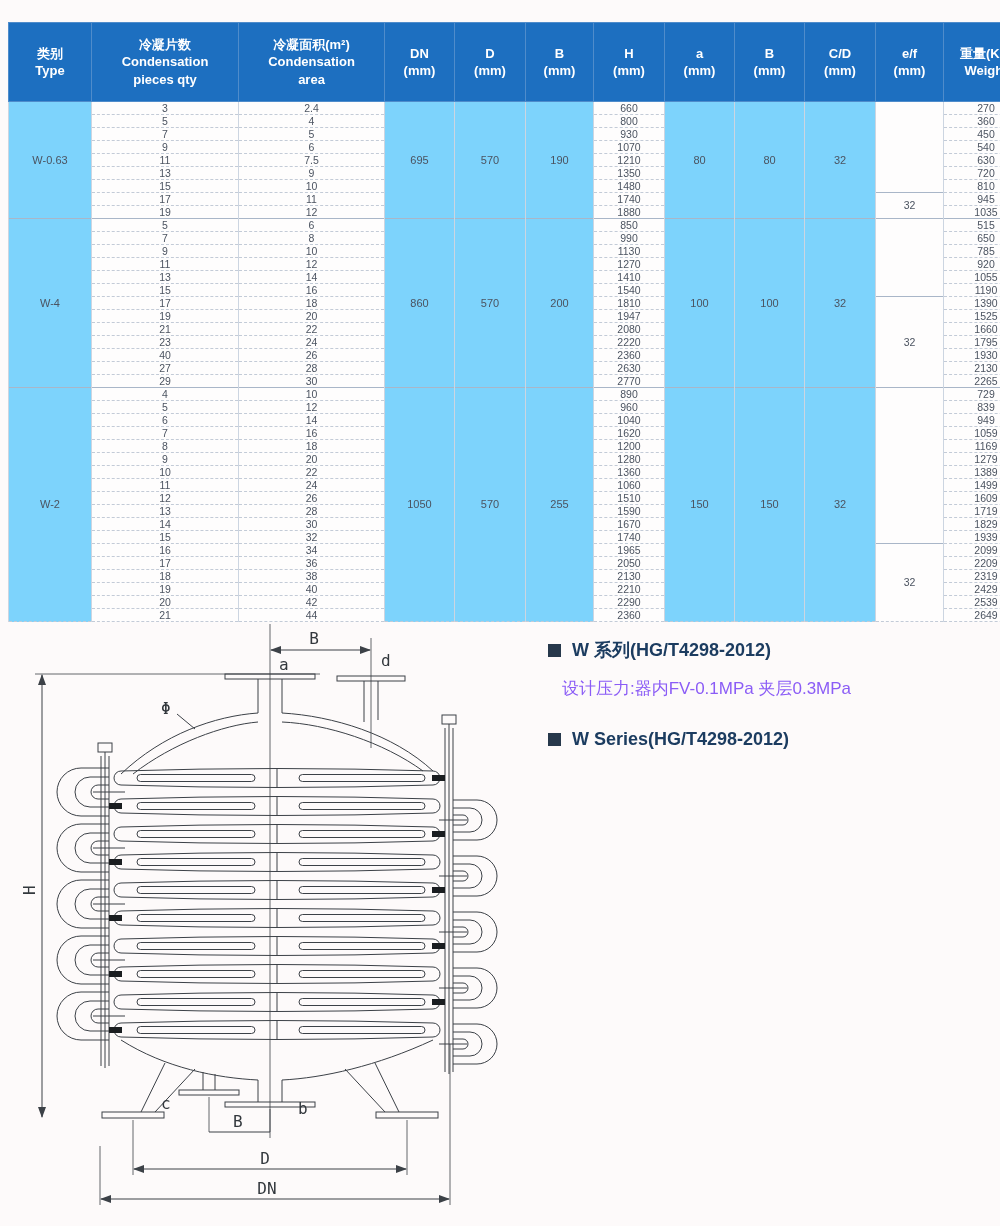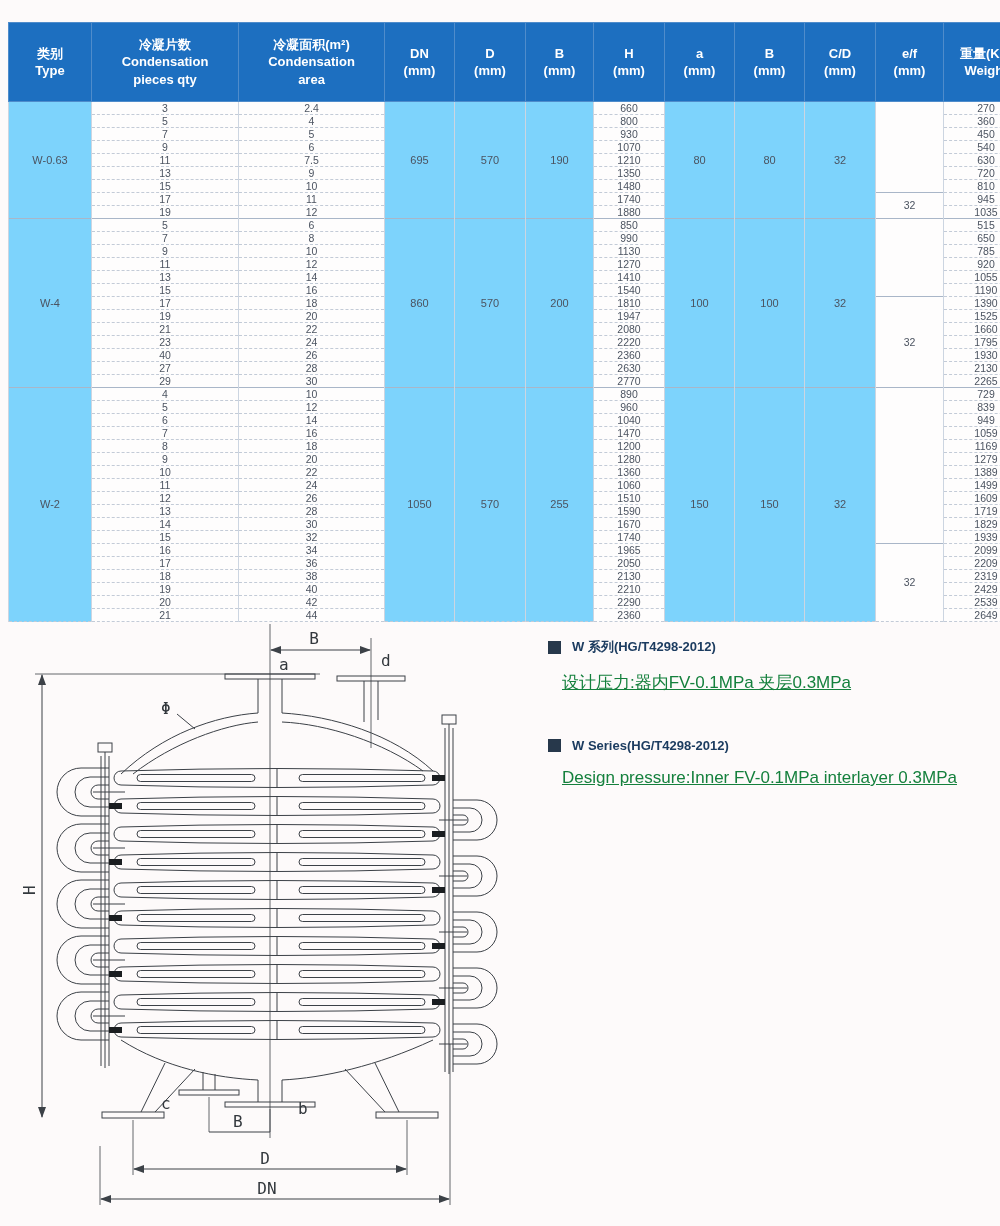--- a/index.html
+++ b/index.html
@@ -36,24 +36,24 @@
   .ef-val{border-top:1px solid #a9b6c8 !important;}
   
   .diagram{position:absolute;left:15px;top:616px;}
   .diagram svg text{
     font-family:"DejaVu Sans Mono", monospace;
     fill:#33383d;font-size:16px;
   }
   
   .info{position:absolute;left:538px;top:638px;width:455px;}
   .info-title{display:flex;align-items:center;gap:11px;
-    font-size:13px;font-weight:bold;color:#1c3c60;padding-left:10px;}
+    font-size:18px;font-weight:bold;color:#1c3c60;padding-left:10px;}
   .bullet{width:13px;height:13px;background:#27384b;flex:0 0 auto;}
-  .info-line{margin:15px 0 0 24px;font-size:17px;color:#15803d;text-decoration:underline;}
-  .info-title.second{margin-top:44px;}
+  .info-line{margin:15px 0 0 24px;font-size:17px;color:#8b5cf6;}
+  .info-title.second{margin-top:29px;}
 </style>
 </head>
 <body>
 
 <div class="table-wrap">
   <table>
       <thead>
         <tr>
           <th class="col0">
             <div>类别</div>
@@ -280,21 +280,21 @@
         </tr>
         <tr>
           <td class="c-num">6</td>
           <td class="c-num">14</td>
           <td class="c-num">1040</td>
           <td class="c-num">949</td>
         </tr>
         <tr>
           <td class="c-num">7</td>
           <td class="c-num">16</td>
-          <td class="c-num">1470</td>
+          <td class="c-num">1620</td>
           <td class="c-num">1059</td>
         </tr>
         <tr>
           <td class="c-num">8</td>
           <td class="c-num">18</td>
           <td class="c-num">1200</td>
           <td class="c-num">1169</td>
         </tr>
         <tr>
           <td class="c-num">9</td>
@@ -525,14 +525,13 @@
 <div class="info">
   <div class="info-title">
     <span class="bullet"></span>
     <span>W 系列(HG/T4298-2012)</span>
   </div>
   <div class="info-line">设计压力:器内FV-0.1MPa  夹层0.3MPa</div>
   <div class="info-title second">
     <span class="bullet"></span>
     <span>W Series(HG/T4298-2012)</span>
   </div>
-  <div class="info-line">Design pressure:Inner FV-0.1MPa  interlayer 0.3MPa</div>
 </div>
 
 </body></html>

